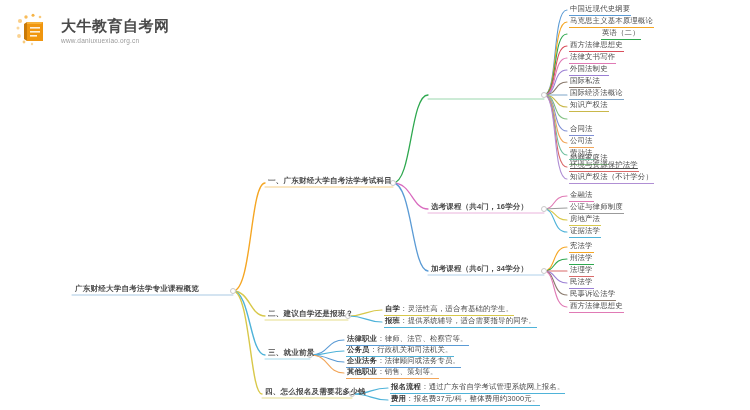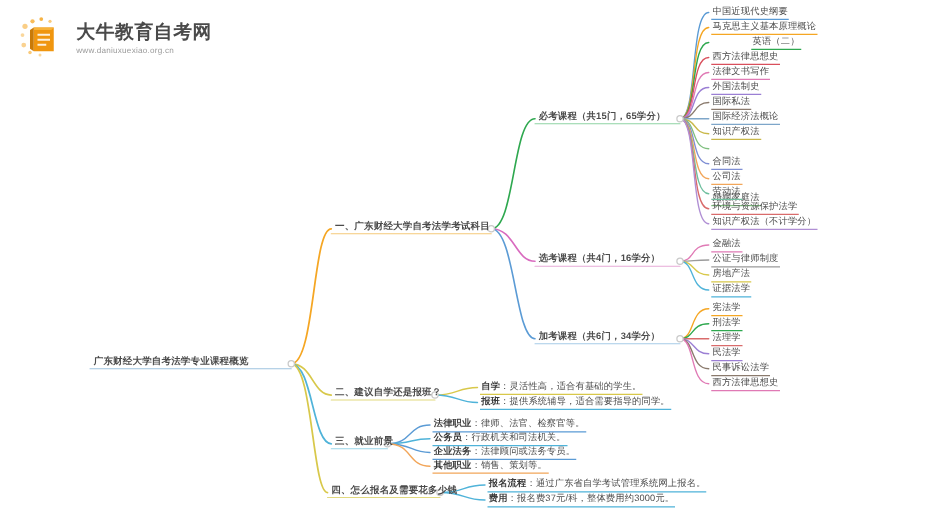--- a/index.html
+++ b/index.html
@@ -152,39 +152,38 @@
   <div class="dot" style="left:541px;top:206px;"></div>
   <div class="dot" style="left:541px;top:268px;"></div>
 
   <div class="node root b" style="left:74px;top:283px;">广东财经大学自考法学专业课程概览</div>
 
   <div class="node lvl1 b" style="left:267px;top:175px;">一、广东财经大学自考法学考试科目</div>
   <div class="node lvl1 b" style="left:267px;top:308px;">二、建议自学还是报班？</div>
   <div class="node lvl1 b" style="left:267px;top:347px;">三、就业前景</div>
   <div class="node lvl1 b" style="left:264px;top:386px;">四、怎么报名及需要花多少钱</div>
 
-  <div class="node lvl2 b" style="left:430px;top:87px;">必考课程（共15门，65学分）</div>
   <div class="node lvl2 b" style="left:430px;top:201px;">选考课程（共4门，16学分）</div>
   <div class="node lvl2 b" style="left:430px;top:263px;">加考课程（共6门，34学分）</div>
 
   <div id="leaf-required">
       <div class="node leaf" style="left: 569px; top: 3px; border-bottom: 0.9px solid rgb(91, 155, 213);">中国近现代史纲要</div>
       <div class="node leaf" style="left: 569px; top: 15px; border-bottom: 0.9px solid rgb(245, 166, 35);">马克思主义基本原理概论</div>
       <div class="node leaf" style="left: 569px; top: 27px; border-bottom: 0.9px solid rgb(46, 168, 79); margin-left: 32px;">英语（二）</div>
       <div class="node leaf" style="left: 569px; top: 39px; border-bottom: 0.9px solid rgb(217, 79, 92);">西方法律思想史</div>
       <div class="node leaf" style="left: 569px; top: 51px; border-bottom: 0.9px solid rgb(224, 122, 181);">法律文书写作</div>
       <div class="node leaf" style="left: 569px; top: 63px; border-bottom: 0.9px solid rgb(155, 127, 212);">外国法制史</div>
       <div class="node leaf" style="left: 569px; top: 75px; border-bottom: 0.9px solid rgb(138, 122, 109);">国际私法</div>
       <div class="node leaf" style="left: 569px; top: 87px; border-bottom: 0.9px solid rgb(126, 166, 201);">国际经济法概论</div>
       <div class="node leaf" style="left: 569px; top: 99px; border-bottom: 0.9px solid rgb(201, 184, 74);">知识产权法</div>
       <div class="node leaf" style="left: 569px; top: 111px; border-bottom: 0.9px solid rgb(127, 191, 127); margin-top: 41px;">婚姻家庭法</div>
       <div class="node leaf" style="left: 569px; top: 123px; border-bottom: 0.9px solid rgb(127, 143, 212);">合同法</div>
       <div class="node leaf" style="left: 569px; top: 135px; border-bottom: 0.9px solid rgb(242, 166, 90);">公司法</div>
       <div class="node leaf" style="left: 569px; top: 147px; border-bottom: 0.9px solid rgb(111, 191, 159);">劳动法</div>
-      <div class="node leaf" style="left: 569px; top: 159px; border-bottom: 0.9px solid rgb(217, 107, 107);">环境与资源保护法学</div>
+      <div class="node leaf" style="left: 569px; top: 159px; border-bottom: 0.9px solid rgb(217, 107, 107); text-decoration: underline;">环境与资源保护法学</div>
       <div class="node leaf" style="left: 569px; top: 171px; border-bottom: 0.9px solid rgb(176, 143, 212);">知识产权法（不计学分）</div>
     </div>
   <div id="leaf-elective">
       <div class="node leaf" style="left: 569px; top: 189px; border-bottom: 0.9px solid rgb(224, 122, 181);">金融法</div>
       <div class="node leaf" style="left: 569px; top: 201px; border-bottom: 0.9px solid rgb(155, 155, 155);">公证与律师制度</div>
       <div class="node leaf" style="left: 569px; top: 213px; border-bottom: 0.9px solid rgb(216, 200, 74);">房地产法</div>
       <div class="node leaf" style="left: 569px; top: 225px; border-bottom: 0.9px solid rgb(79, 179, 217);">证据法学</div>
     </div>
   <div id="leaf-additional">
       <div class="node leaf" style="left: 569px; top: 240px; border-bottom: 0.9px solid rgb(245, 166, 35);">宪法学</div>

